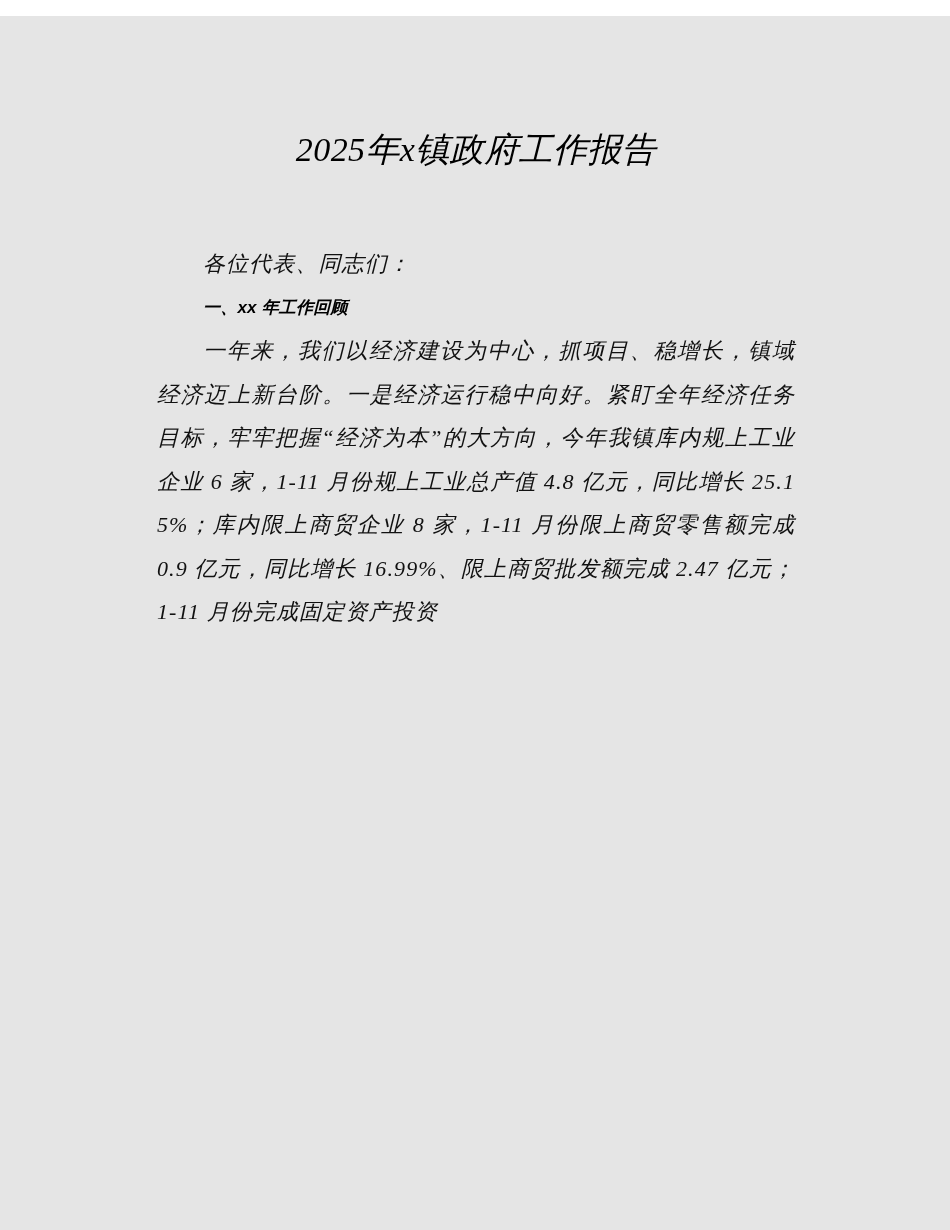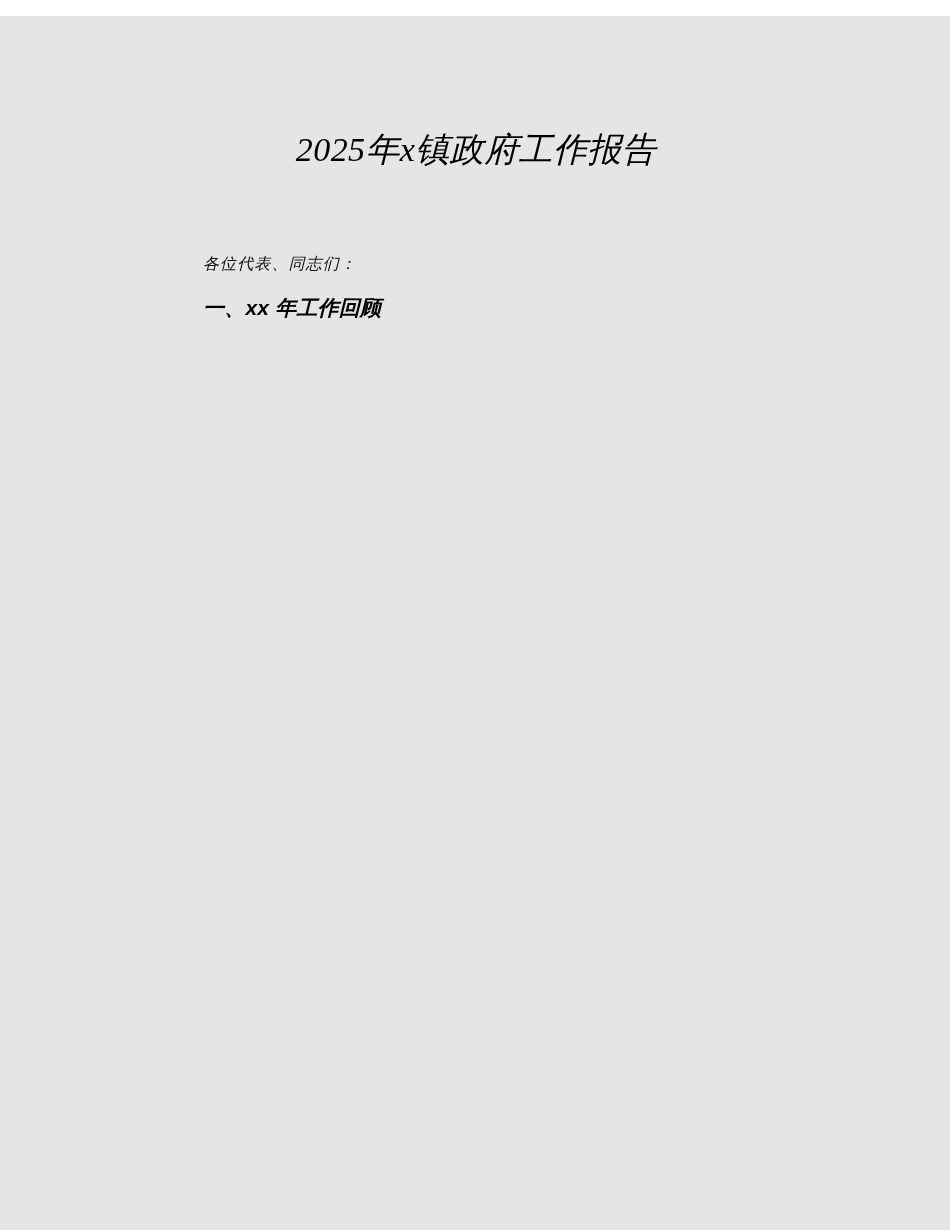--- a/index.html
+++ b/index.html
@@ -37,33 +37,33 @@
     text-align: center;
     margin: 0;
     padding-top: 112px;
     letter-spacing: 0.4px;
     white-space: nowrap;
   }
 
   
   .sec-heading {
     font-family: "Liberation Sans", "DejaVu Sans", sans-serif;
-    font-size: 21px;
+    font-size: 17px;
     line-height: 43.5px;
     font-weight: 700;
     color: #000000;
     margin: 0;
     text-indent: 46px;
     letter-spacing: 0.2px;
   }
 
   
   .para {
     font-family: "Liberation Serif", "DejaVu Serif", serif;
-    font-size: 16px;
+    font-size: 22px;
     line-height: 43.5px;
     font-weight: 400;
     color: #111111;
     margin: 0;
     text-align: justify;
     text-justify: inter-character;
     text-indent: 46px;
     letter-spacing: 1.1px;
     word-break: break-all;
   }
@@ -81,16 +81,17 @@
     <h1 class="doc-title">2025年x镇政府工作报告</h1>
 
     <div class="gap-title-to-salutation"></div>
 
     <p class="para">各位代表、同志们：</p>
 
 
     <h2 class="sec-heading">一、xx 年工作回顾</h2>
 
 
+    <p class="para">一年来，我们以经济建设为中心，抓项目、稳增长，镇域经济迈上新台阶。一是经济运行稳中向好。紧盯全年经济任务目标，牢牢把握“经济为本”的大方向，今年我镇库内规上工业企业 6 家，1-11 月份规上工业总产值 4.8 亿元，同比增长 25.15%；库内限上商贸企业 8 家，1-11 月份限上商贸零售额完成 0.9 亿元，同比增长 16.99%、限上商贸批发额完成 2.47 亿元；1-11 月份完成固定资产投资</p>
 
   </div>
 
 </div>
 
 </body></html>

